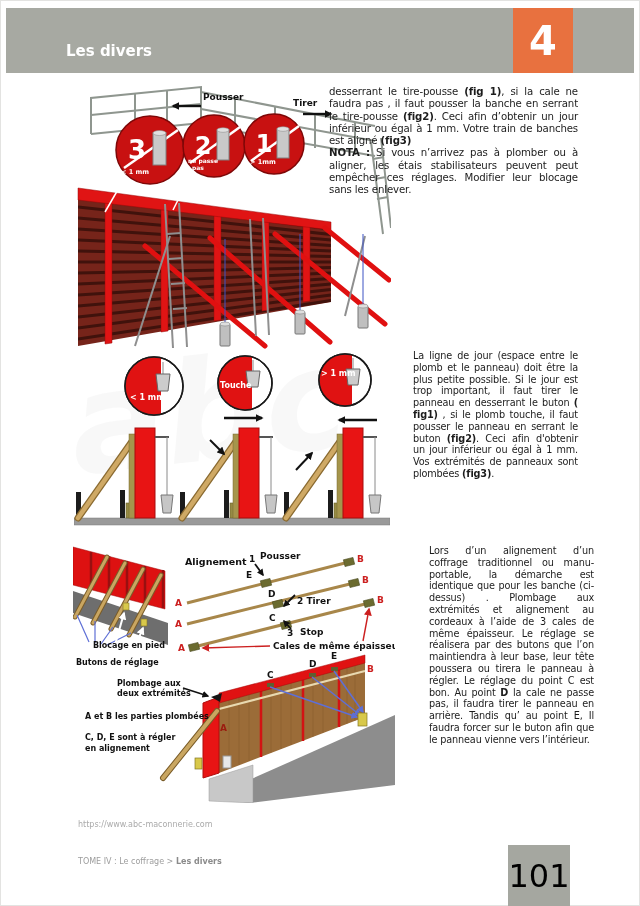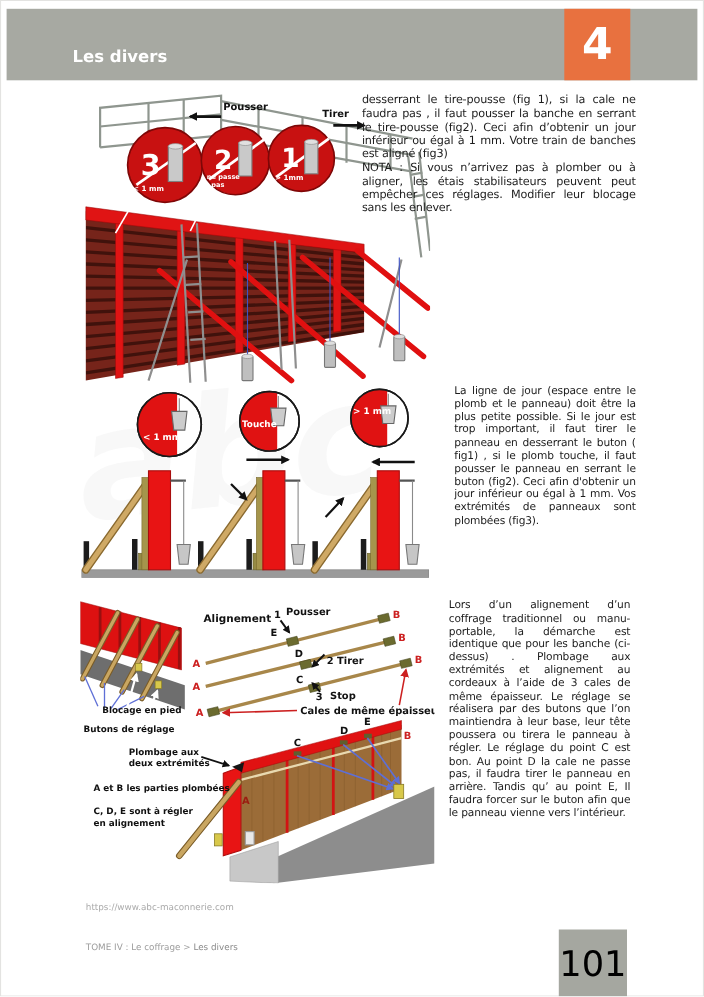--- a/index.html
+++ b/index.html
@@ -6,24 +6,24 @@
   .page{position:relative;width:640px;height:906px;background:#fff;overflow:hidden;
         font-family:"DejaVu Sans","Liberation Sans",sans-serif;box-shadow:inset 0 0 0 1px #e3e3e1;}
   
   .chapter-bar{position:absolute;left:6px;top:8px;width:628px;height:65px;background:#a7a9a2;}
   .chapter-title{position:absolute;left:60px;top:34px;color:#ffffff;font-size:15px;font-weight:bold;}
   .chapter-num{position:absolute;left:507px;top:0;width:60px;height:65px;background:#e8713f;
                color:#fff;font-size:40px;font-weight:bold;display:flex;align-items:center;justify-content:center;}
   
   .tcol{position:absolute;color:#1c1c1c;text-align:justify;letter-spacing:-0.15px;}
   .tcol p{margin:0;}
-  .b{font-weight:normal;}
+  .b{font-weight:bold;}
   #block1{left:329px;top:86px;width:249px;font-size:10.2px;line-height:12.3px;}
   #block2{left:413px;top:350px;width:165px;font-size:9.7px;line-height:11.8px;}
-  #block3{left:408px;top:545px;width:165px;font-size:9.7px;line-height:11.8px;}
+  #block3{left:429px;top:545px;width:165px;font-size:9.7px;line-height:11.8px;}
   
   .fig{position:absolute;}
   #fig1{left:75px;top:84px;width:316px;height:266px;}
   #fig2{left:74px;top:348px;width:316px;height:178px;}
   #fig3{left:73px;top:545px;width:322px;height:258px;}
   svg{display:block;}
   svg text{font-family:"DejaVu Sans","Liberation Sans",sans-serif;}
   
   .watermark{position:absolute;left:70px;top:330px;font-size:140px;font-weight:bold;font-style:italic;
              color:rgba(150,150,150,0.07);transform:rotate(-6deg);pointer-events:none;}

